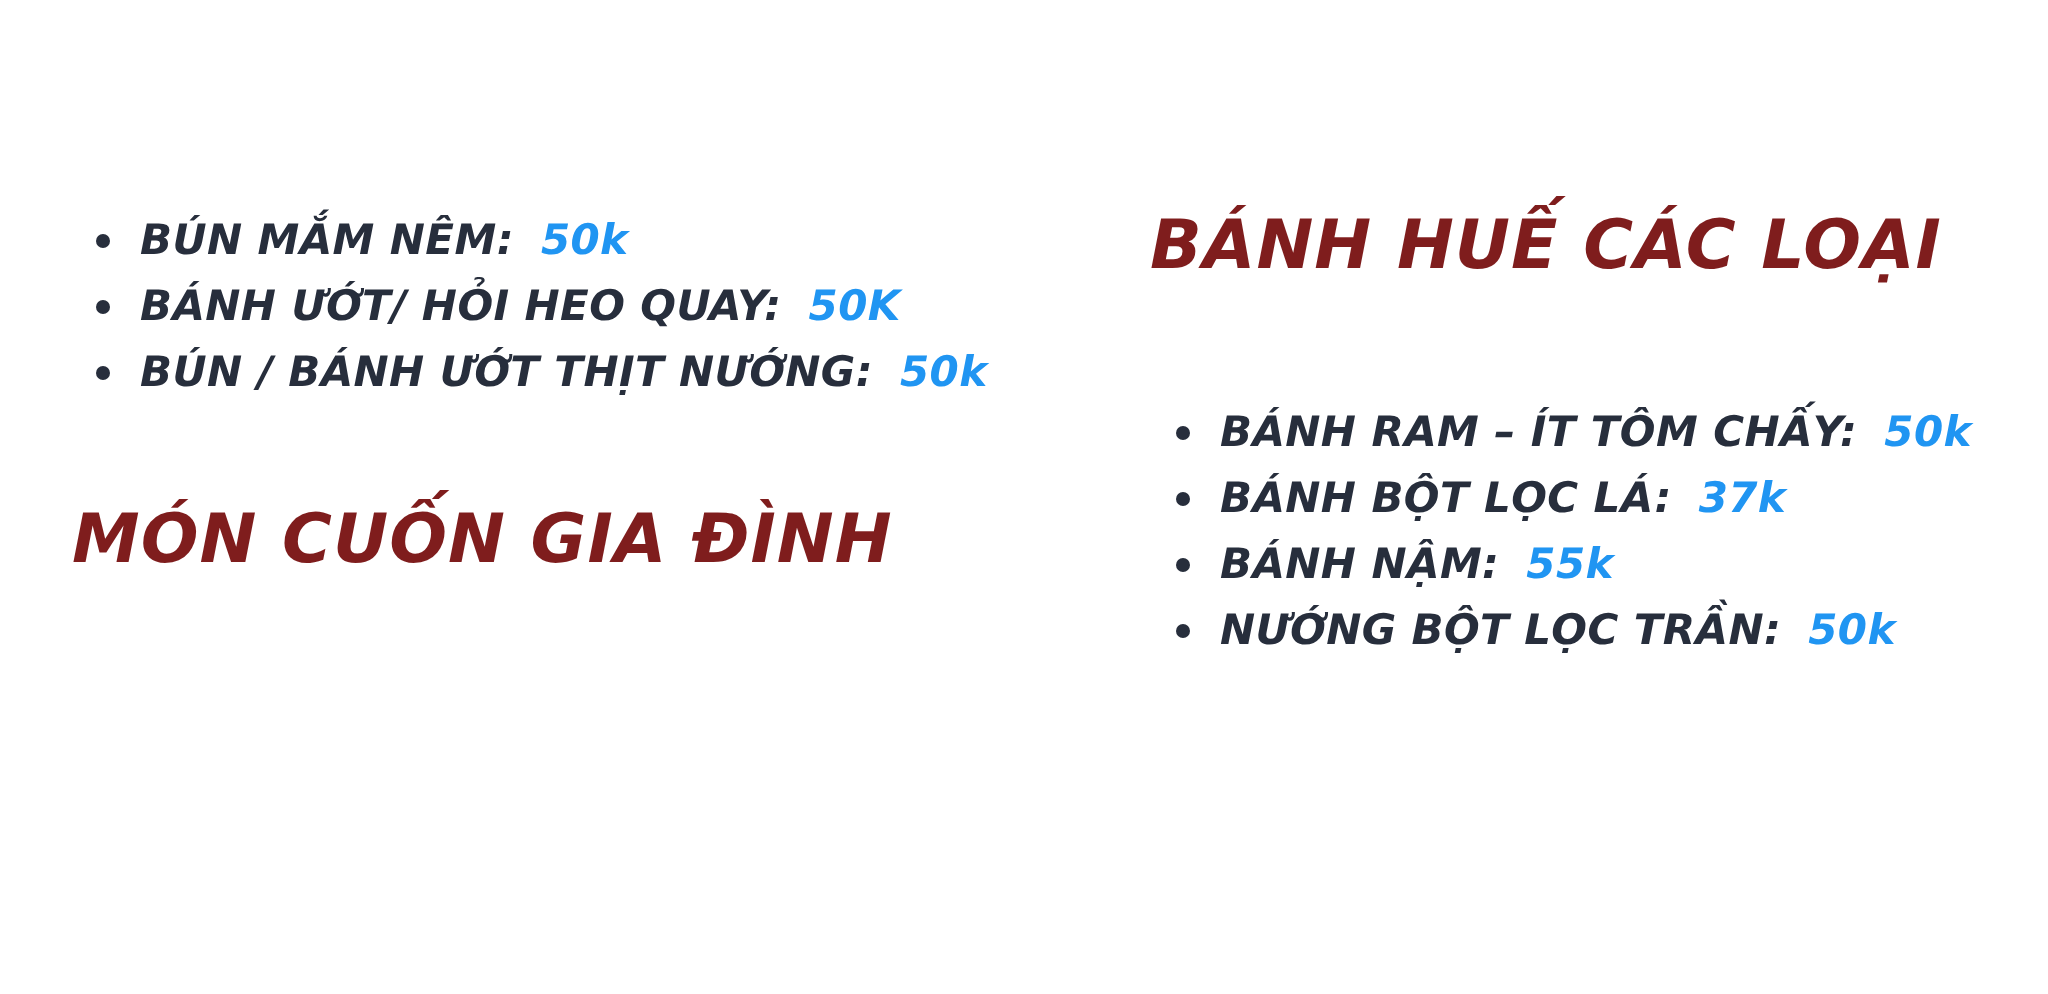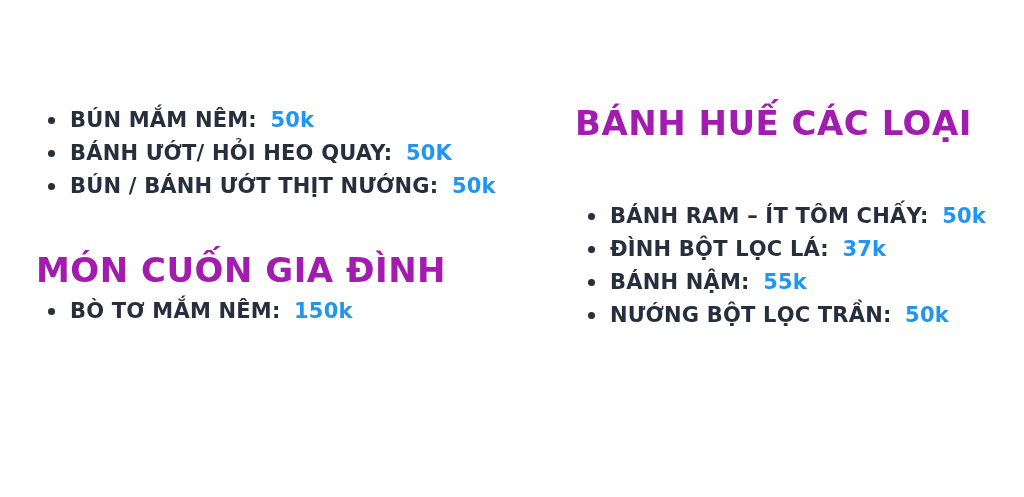--- a/index.html
+++ b/index.html
@@ -6,20 +6,21 @@
   html, body {
     width: 1024px; height: 497px;
     background: #ffffff;
     font-family: "DejaVu Sans", sans-serif;
     overflow: hidden;
   }
   .canvas {
     position: relative;
     width: 1024px; height: 429px;
     background: #ffffff;
+    font-style: italic;
   }
   .menu-list {
     list-style: none;
     position: absolute;
   }
   .menu-list li {
     position: relative;
     padding-left: 34px;
     line-height: 33px;
     font-size: 21px;
@@ -38,21 +39,21 @@
   }
   .price {
     color: #2095f2;
     margin-left: 6px;
   }
   .section-title {
     position: absolute;
     font-size: 34px;
     font-weight: 800;
     line-height: 44px;
-    color: #a21caf;
+    color: #7f1d1d;
     letter-spacing: 0.5px;
     white-space: nowrap;
   }
   #list-left-top   { left: 36px;  top: 104px; }
   #title-left      { left: 36px;  top: 248px; }
   #list-left-bottom{ left: 36px;  top: 295px; }
   #title-right     { left: 575px; top: 101px; }
   #list-right      { left: 575px; top: 200px; }
   #list-right li   { padding-left: 35px; }
   #list-right .dot { left: 13px; }
@@ -76,38 +77,33 @@
     <li>
       <span class="dot"></span>
       <span>BÚN / BÁNH ƯỚT THỊT NƯỚNG:</span>
       <span class="price">50k</span>
     </li>
   </ul>
 
   <h1 class="section-title" id="title-left">MÓN CUỐN GIA ĐÌNH</h1>
 
   <ul class="menu-list" id="list-left-bottom">
-    <li>
-      <span class="dot"></span>
-      <span>BÒ TƠ MẮM NÊM:</span>
-      <span class="price">150k</span>
-    </li>
   </ul>
 
   <h1 class="section-title" id="title-right">BÁNH HUẾ CÁC LOẠI</h1>
 
   <ul class="menu-list" id="list-right">
     <li>
       <span class="dot"></span>
       <span>BÁNH RAM – ÍT TÔM CHẤY:</span>
       <span class="price">50k</span>
     </li>
     <li>
       <span class="dot"></span>
-      <span>ĐÌNH BỘT LỌC LÁ:</span>
+      <span>BÁNH BỘT LỌC LÁ:</span>
       <span class="price">37k</span>
     </li>
     <li>
       <span class="dot"></span>
       <span>BÁNH NẬM:</span>
       <span class="price">55k</span>
     </li>
     <li>
       <span class="dot"></span>
       <span>NƯỚNG BỘT LỌC TRẦN:</span>

